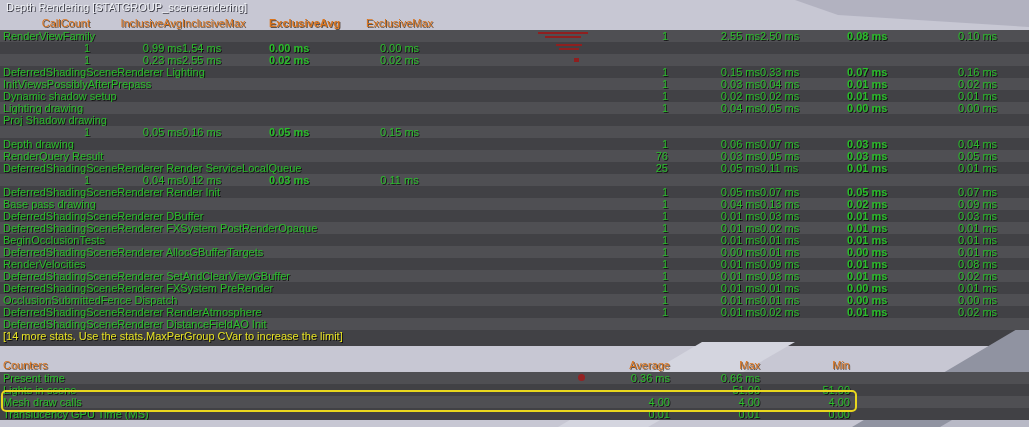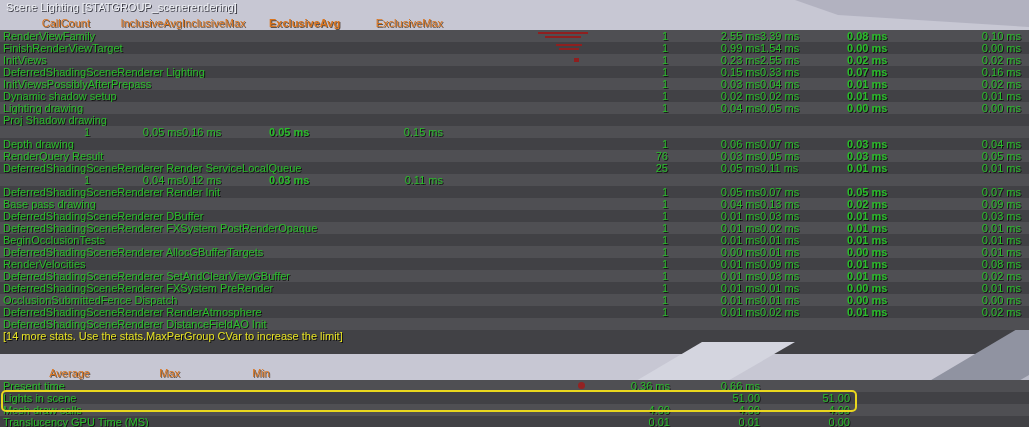--- a/index.html
+++ b/index.html
@@ -34,25 +34,25 @@
     height:12px;line-height:12px;
     padding-right:8px;box-sizing:border-box;
     position:relative;white-space:nowrap;
   }
   .chead{height:14px;line-height:14px;}
   .crow .name,.chead .name{flex:1 1 auto;padding-left:3px;overflow:hidden;}
   .c1{width:90px;text-align:right;}
   .c2{width:92px;text-align:right;}
   .c3{width:87px;}
   .c4{width:87px;text-align:left;font-weight:bold;}
-  .c5{width:87px;text-align:right;}
+  .c5{width:87px;text-align:center;}
   #cycle-rows .crow:nth-child(odd){background:#4f4f53;}
   #cycle-rows .crow:nth-child(even){background:#414145;}
   #cycle-rows .crow .cell{color:#2abe2a;text-shadow:1px 1px 0 rgba(0,0,0,.75);}
-  .overflow-row{height:24px;line-height:12px;background:#414145;padding-left:3px;white-space:nowrap;}
+  .overflow-row{height:16px;line-height:12px;background:#414145;padding-left:3px;white-space:nowrap;}
 
   .gap{height:13px;}
 
   
   .krow,.khead{
     display:flex;align-items:center;
     height:12px;line-height:12px;
     padding-right:179px;box-sizing:border-box;
     position:relative;white-space:nowrap;
   }
@@ -84,53 +84,51 @@
 </head>
 <body>
 
 <div class="screen">
 
   <div class="bg bg-topright"></div>
   <div class="bg bg-botlight"></div>
   <div class="bg bg-botdark"></div>
   <div class="bg bg-botmid"></div>
 
-  <div class="title">Scene Lighting [STATGROUP_scenerendering]</div>
+  <div class="title">Depth Rendering [STATGROUP_scenerendering]</div>
 
   <div class="chead">
     <span class="c1 orange">CallCount</span>
     <span class="c2 orange">InclusiveAvg</span>
     <span class="c3 orange">InclusiveMax</span>
     <span class="c4 orange">ExclusiveAvg</span>
     <span class="c5 orange">ExclusiveMax</span>
   </div>
 
   <div id="cycle-rows">
   <div class="crow">
     <span class="cell name">RenderViewFamily</span>
     <span class="cell c1">1</span>
     <span class="cell c2">2.55 ms</span>
-    <span class="cell c3">3.39 ms</span>
+    <span class="cell c3">2.50 ms</span>
     <span class="cell c4">0.08 ms</span>
     <span class="cell c5">0.10 ms</span>
   <span class="marker marker-wide"></span>
       </div>
 
   <div class="crow">
-    <span class="cell name">FinishRenderViewTarget</span>
     <span class="cell c1">1</span>
     <span class="cell c2">0.99 ms</span>
     <span class="cell c3">1.54 ms</span>
     <span class="cell c4">0.00 ms</span>
     <span class="cell c5">0.00 ms</span>
   <span class="marker marker-small"></span>
       </div>
 
   <div class="crow">
-    <span class="cell name">InitViews</span>
     <span class="cell c1">1</span>
     <span class="cell c2">0.23 ms</span>
     <span class="cell c3">2.55 ms</span>
     <span class="cell c4">0.02 ms</span>
     <span class="cell c5">0.02 ms</span>
   <span class="marker marker-dot"></span>
       </div>
 
   <div class="crow">
     <span class="cell name">DeferredShadingSceneRenderer Lighting</span>
@@ -327,20 +325,21 @@
     <span class="cell c4"></span>
     <span class="cell c5"></span>
   </div>
 </div>
 
   <div class="overflow-row yellowtext">[14 more stats. Use the stats.MaxPerGroup CVar to increase the limit]</div>
 
   <div class="gap"></div>
 
   <div class="khead">
+    <span class="name orange">Counters</span>
     <span class="k1 orange">Average</span>
     <span class="k2 orange">Max</span>
     <span class="k3 orange">Min</span>
   </div>
 
   <div id="counter-rows">
   <div class="krow">
     <span class="cell name">Present time</span>
     <span class="cell k1">0.36 ms</span>
     <span class="cell k2">0.66 ms</span>

